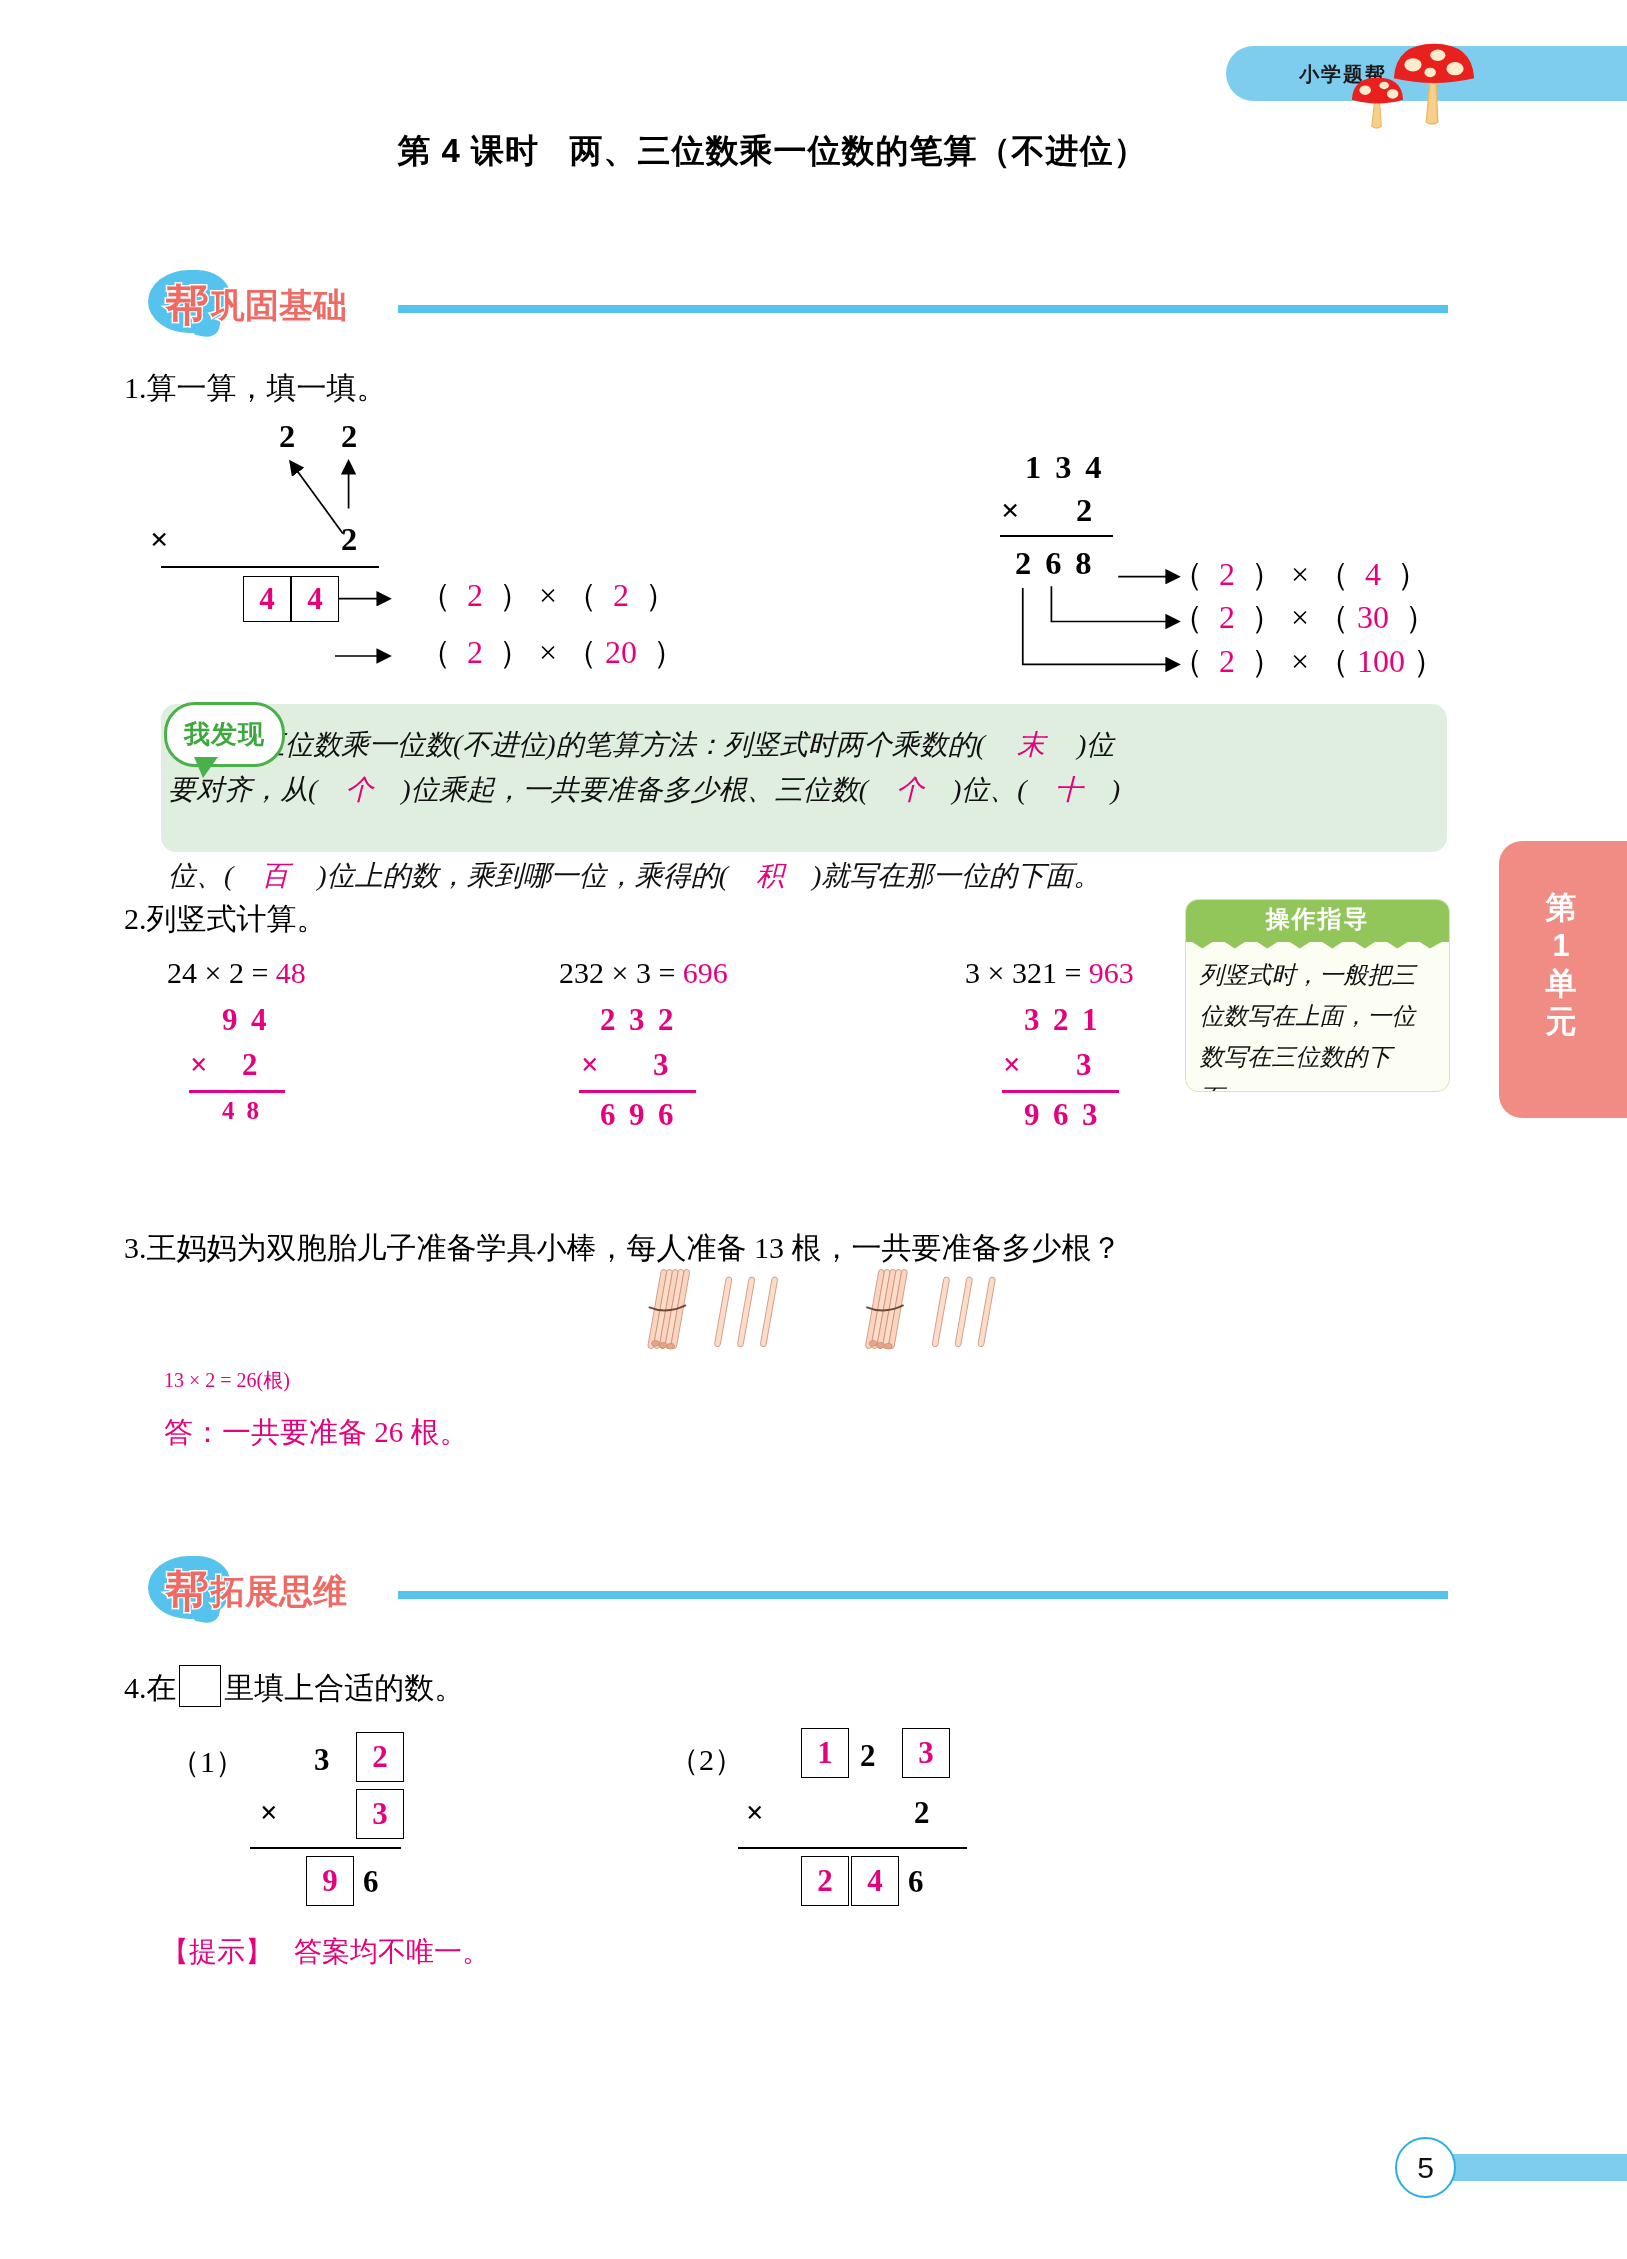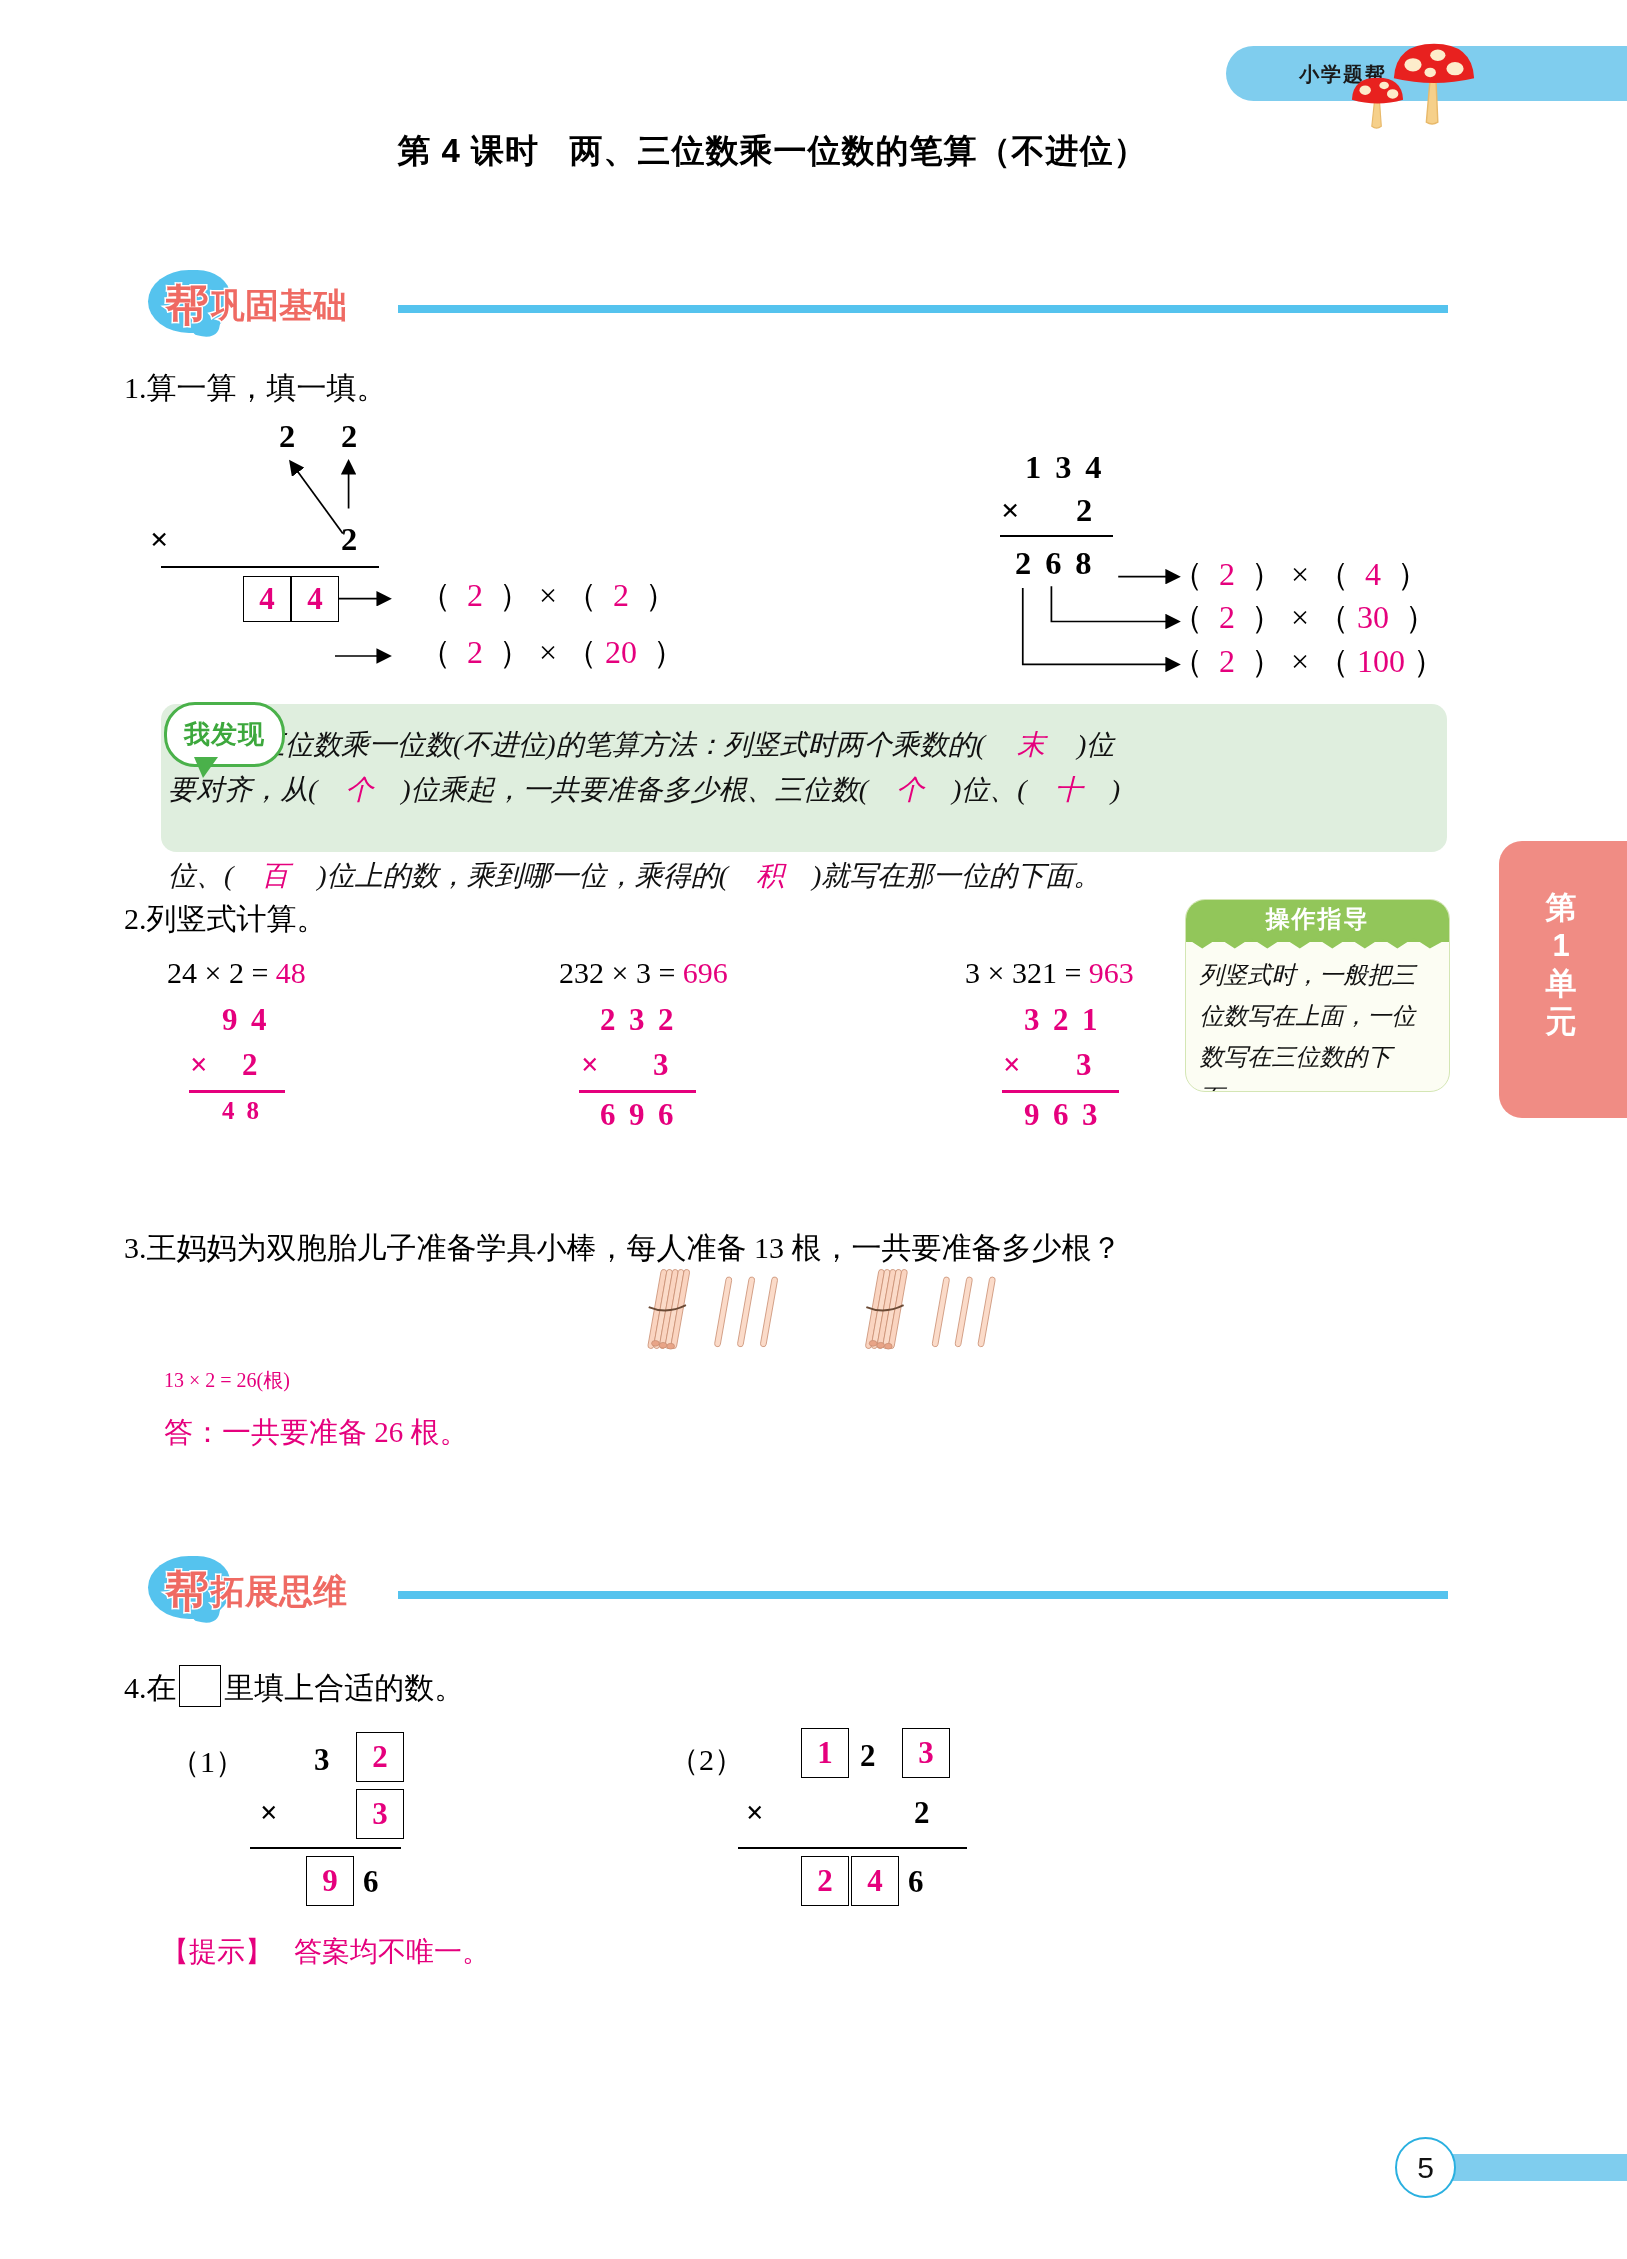--- a/index.html
+++ b/index.html
@@ -109,21 +109,21 @@
   .gb-line{
     position:absolute; left:201px; white-space:nowrap;
     font-family:"Liberation Serif", serif; font-size:28px; color:#111;
     font-style:italic;
   }
   .gb-line .fill{ color:#e5007d; font-style:italic; }
 
   
   .guide{
     position:absolute; left:1185px; top:899px; width:263px; height:191px;
-    background:#fcfdf3; border:1.9px solid #d4e6b4; border-radius:20px;
+    background:#fcfdf3; border:1.9px solid #d4e6b4; border-radius:13px;
     overflow:hidden;
   }
   .guide-head{
     position:absolute; left:0; top:0; width:263px; height:42px;
     background:#92c65a; color:#fff;
     font-family:"Liberation Sans", sans-serif; font-weight:bold;
     font-size:24px; text-align:center; line-height:38px; letter-spacing:1.9px;
   }
   .guide-zig{
     position:absolute; left:0; top:38px; width:263px; height:11.5px;

